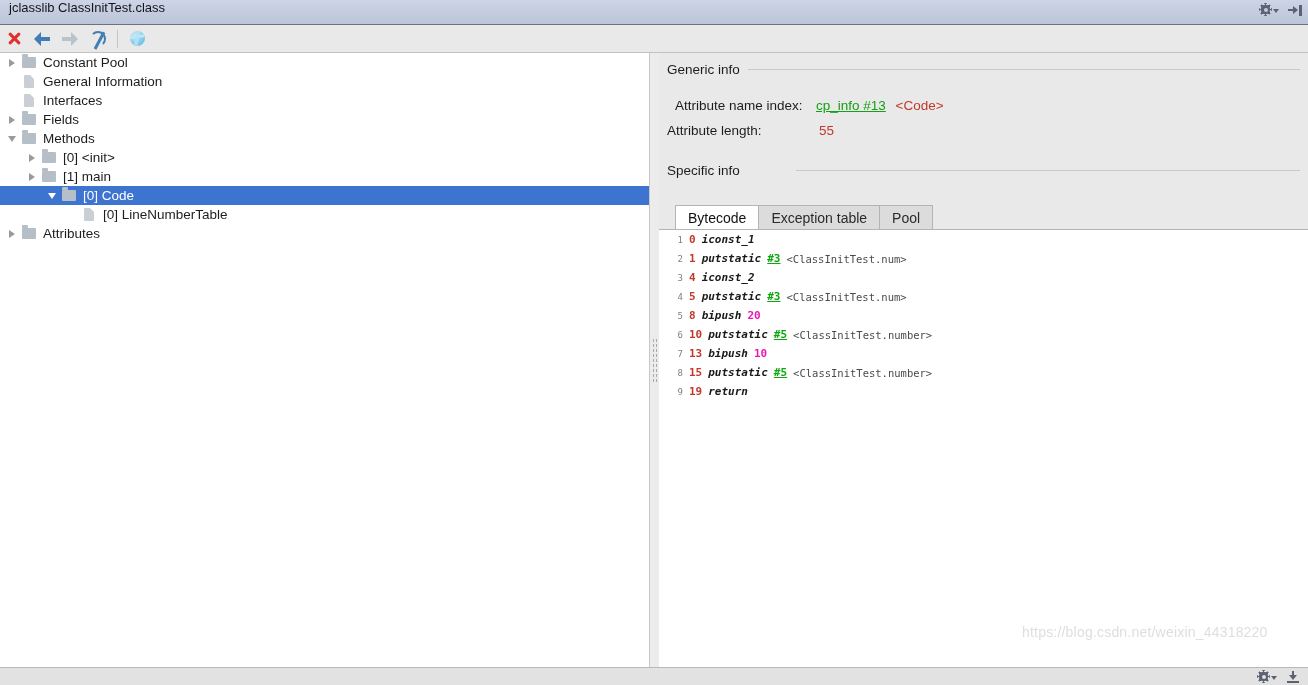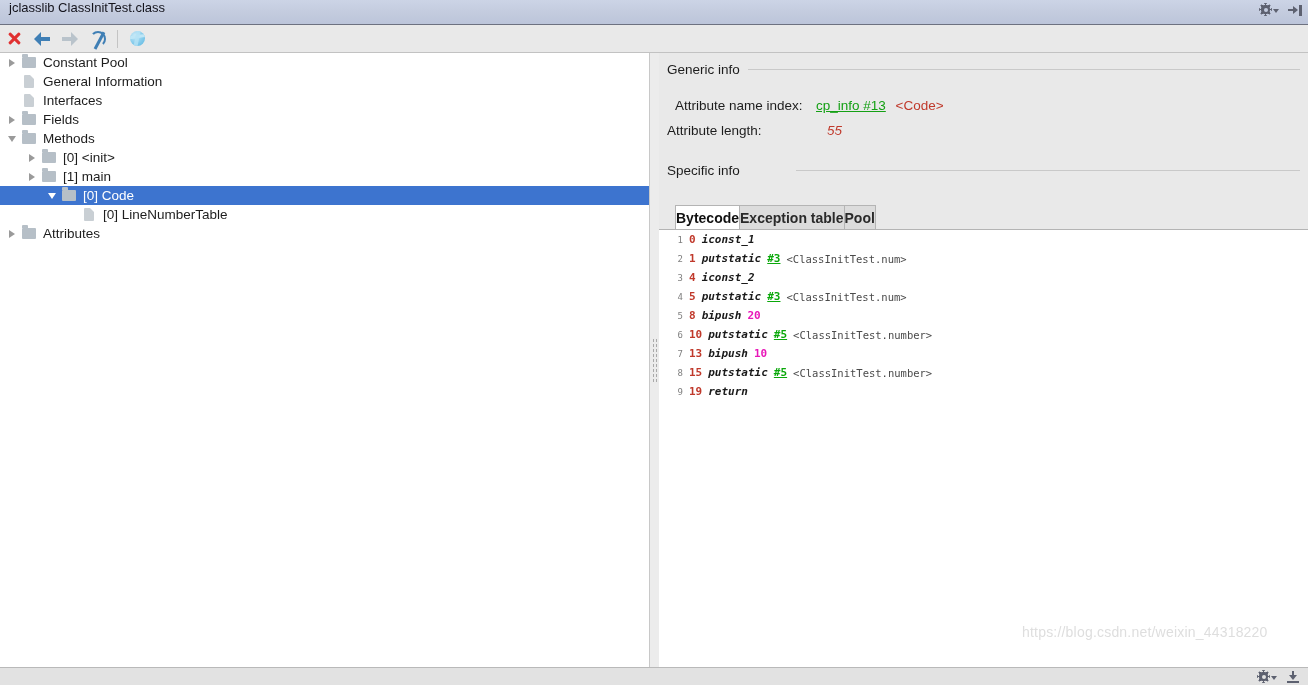--- a/index.html
+++ b/index.html
@@ -223,26 +223,25 @@
     color: #14a014; text-decoration: underline; cursor: pointer;
   }
   .red { color: #c0392b; text-align: center; }
 
   
   #tabs {
     position: absolute; left: 16px; top: 151px;
     display: flex; align-items: flex-end; height: 26px;
   }
   .tab {
-    height: 25px; line-height: 24px; padding: 0 0;
+    height: 25px; line-height: 24px; padding: 0 12px;
     font-size: 14px; color: #2a2a2a;
     border: 1px solid #b4b4b4; border-bottom: none;
     background: #dcdcdc; box-sizing: border-box;
     margin-right: -1px;
-    font-weight: bold;
   }
   .tab.active { background: #ffffff; color: #111; }
   #tab-underline {
     position: absolute; left: 0; top: 176px; width: 649px; height: 1px;
     background: #b4b4b4;
   }
   #code-area {
     position: absolute; left: 0; top: 177px; width: 649px; height: 437px;
     background: #ffffff;
     border-top: none;
@@ -438,21 +437,21 @@
       <span class="section-line" style="flex:1;"></span>
     </div>
 
     <div class="kv-label" style="left:8px; top:45px;margin-left:8px;">Attribute name index:</div>
     <div class="kv-val" style="left:157px; top:45px;">
       <span class="link-green">cp_info #13</span>
       <span class="red" style="margin-left:6px;">&lt;Code&gt;</span>
     </div>
 
     <div class="kv-label" style="left:8px; top:70px;">Attribute length:</div>
-    <div class="kv-val red" style="left:168px; top:70px;font-style:italic;">55</div>
+    <div class="kv-val red" style="left:160px; top:70px;">55</div>
 
     <div class="section-head" style="left:8px; top:110px; width:633px;gap:48px;">
       <span>Specific info</span>
       <span class="section-line" style="flex:1;"></span>
     </div>
 
     <div id="tabs">
         <div class="tab active">Bytecode</div>
         <div class="tab">Exception table</div>
         <div class="tab">Pool</div>

